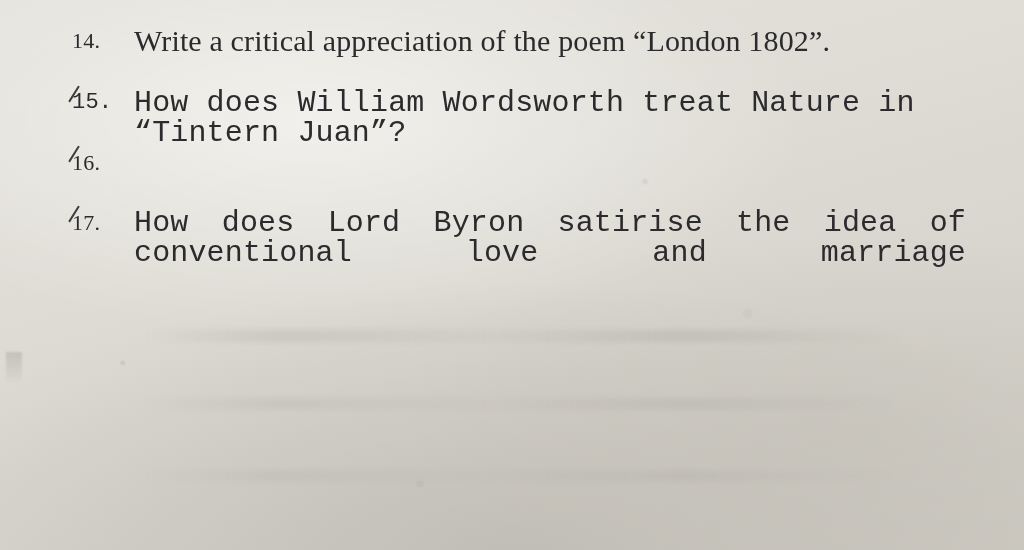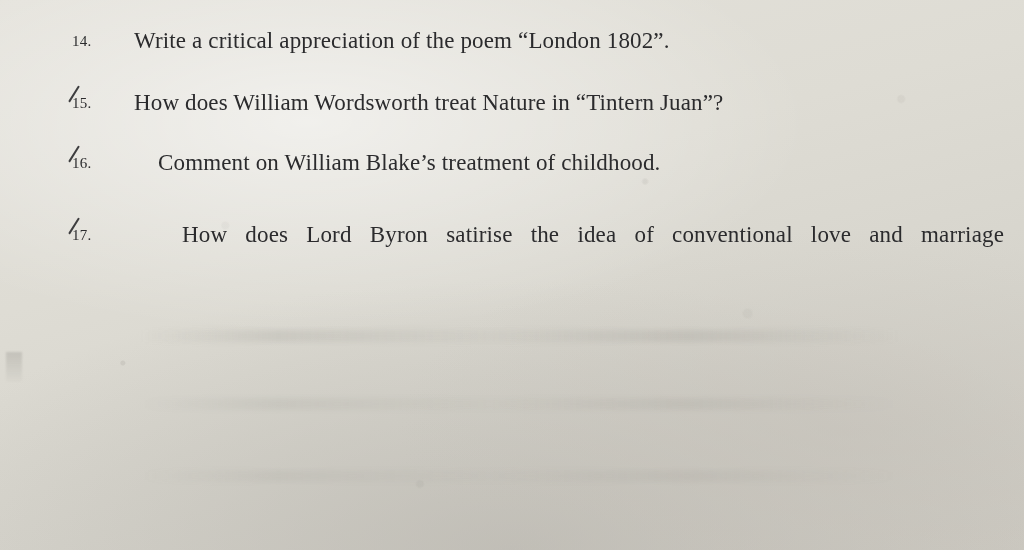--- a/index.html
+++ b/index.html
@@ -72,21 +72,21 @@
     display: flex;
     align-items: flex-start;
     color: #2c2c2e;
   }
 
   .qnum {
     width: 62px;
     flex: 0 0 62px;
     text-align: left;
     padding-left: 8px;
-    font-size: 15px;
+    font-size: 22px;
     line-height: 30px;
     letter-spacing: .2px;
     position: relative;
     color: #2b2b2d;
   }
   
   .qnum.struck::after {
     content: "";
     position: absolute;
     left: 5px;
@@ -95,41 +95,42 @@
     height: 2px;
     background: #2b2b2d;
     transform: rotate(-58deg);
     transform-origin: left center;
     border-radius: 2px;
     opacity: .9;
   }
 
   .qtext {
     flex: 1 1 auto;
-    font-size: 23px;
+    font-size: 30px;
     line-height: 30px;
     color: #2b2b2d;
     max-width: 832px;
     letter-spacing: .15px;
   }
   .qtext .l1 { display: block; }
   .qtext .l2 { display: block; }
 
   .justify {
     text-align: justify;
+    font-family: Liberation Mono, monospace;
   }
   .justify .l1 {
     text-align: justify;
     text-align-last: justify;
   }
 
   .row-14 { position: absolute; left: 64px; top: 26px; width: 940px; }
-  .row-15 { position: absolute; left: 64px; top: 88px; width: 940px; }
+  .row-15 { position: absolute; left: 64px; top: 88px; width: 940px; font-family: Liberation Mono, monospace; }
   .row-16 { position: absolute; left: 64px; top: 148px; width: 940px; gap: 24px; }
-  .row-17 { position: absolute; left: 64px; top: 220px; width: 940px; gap: 48px; }
+  .row-17 { position: absolute; left: 64px; top: 208px; width: 940px; }
 
   
   .ink { filter: blur(0.18px); }
 </style>
 </head>
 <body>
 
 <div class="page">
   <div class="grain"></div>
   <div class="smudge-left"></div>
@@ -148,23 +149,20 @@
 
     <div class="qitem row-15">
       <div class="qnum struck">15.</div>
       <div class="qtext">
         <span class="l1">How does William Wordsworth treat Nature in “Tintern Juan”?</span>
       </div>
     </div>
 
     <div class="qitem row-16">
       <div class="qnum struck">16.</div>
-      <div class="qtext">
-        <span class="l1">Comment on William Blake’s treatment of childhood.</span>
-      </div>
     </div>
 
     <div class="qitem row-17">
       <div class="qnum struck">17.</div>
       <div class="qtext justify">
         <span class="l1">How does Lord Byron satirise the idea of conventional love and marriage</span>
       </div>
     </div>
 
   </div>

